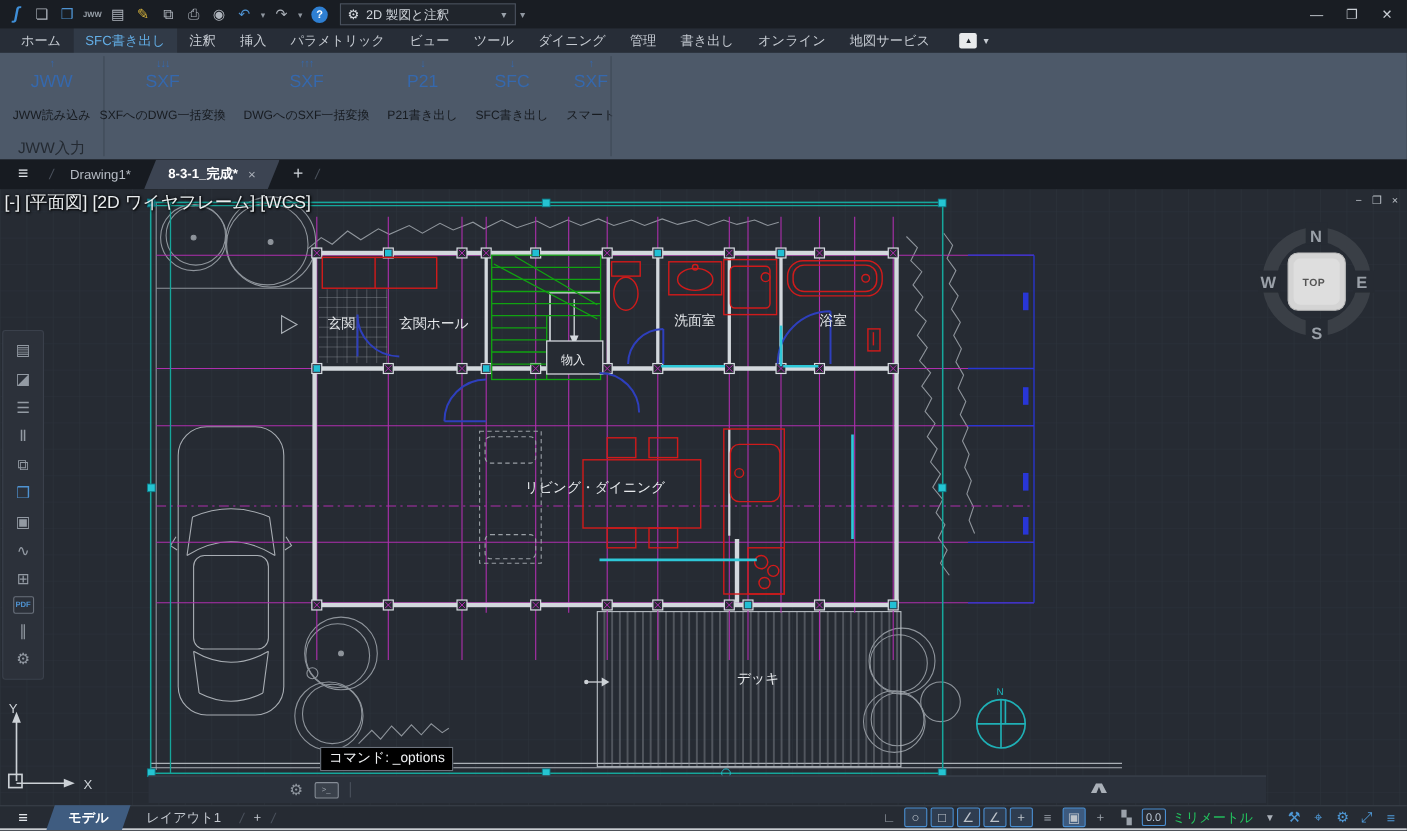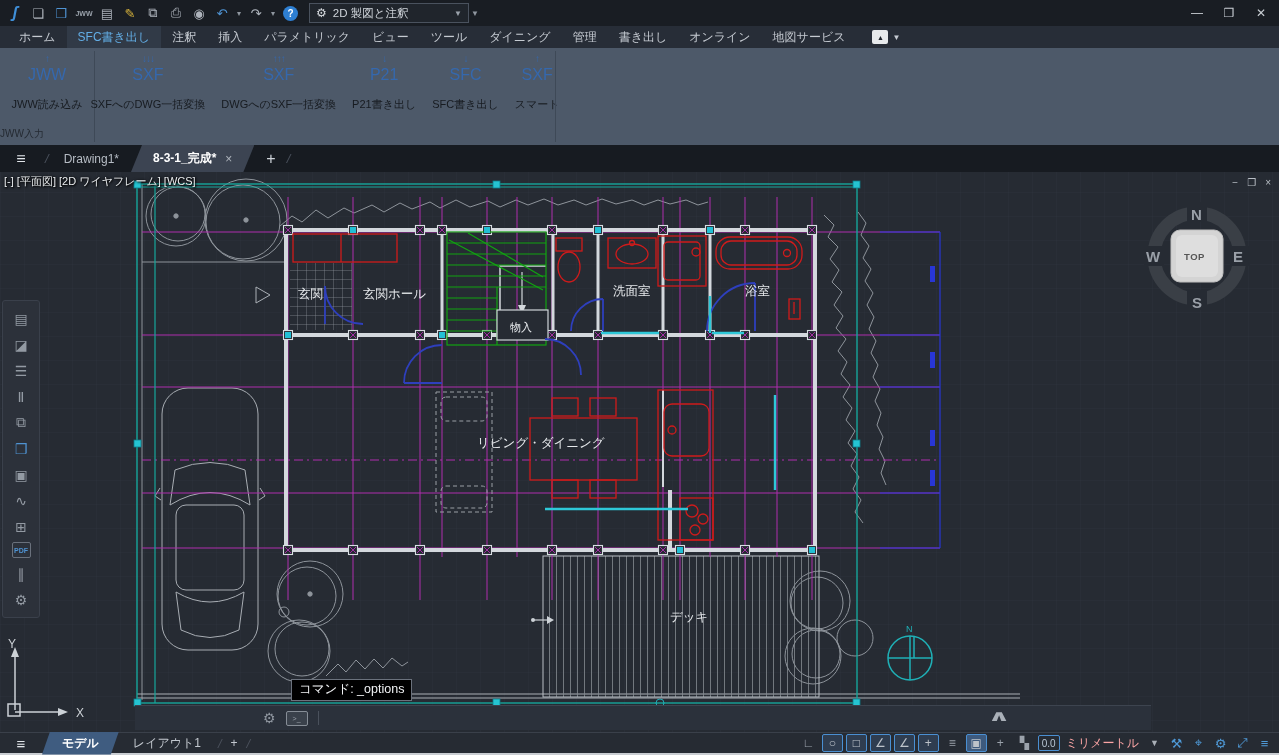--- a/index.html
+++ b/index.html
@@ -31,34 +31,34 @@
   .cbox{width:16px;height:14px;background:#e8eaec;color:#20252c;font-size:7px;display:flex;align-items:center;justify-content:center;border-radius:2px}
   .cdown{font-size:8px;color:#c6cbd2}
   
   .ribbon{position:absolute;top:48px;left:0;right:0;height:97px;background:#4d5969;display:flex}
   .rgroup{display:flex;flex-direction:column}
   .rbtns{flex:1;display:flex;align-items:flex-start;justify-content:center;padding-top:5px}
   .rbtn{display:flex;flex-direction:column;align-items:center;padding:0 8px}
   .rbtn .arrows{color:#3568ad;font-size:10px;height:13px;letter-spacing:-1px}
   .rbtn .big{color:#3568ad;font-size:16px;height:24px}
   .rbtn .lbl{color:#171b20;font-size:11px;margin-top:7px;white-space:nowrap}
-  .rglabel{height:20px;text-align:left;color:#242a32;font-size:10px;line-height:18px}
+  .rglabel{height:20px;text-align:center;color:#242a32;font-size:14px;line-height:18px}
   .rsep{width:1px;background:#3e4957;margin:3px 0}
   
   .doctabs{position:absolute;top:145px;left:0;right:0;height:27px;background:#171b21;display:flex;align-items:center;font-size:12px;color:#b6bcc4}
   .hamb{width:42px;font-size:16px;color:#e2e6ea;text-align:center}
   .slash{color:#4a515c;margin:0 3px;font-size:13px;font-style:italic}
   .dtab{padding:5px 12px;white-space:nowrap}
   .dtab.active{background:#3c4452;color:#fff;font-weight:bold;clip-path:polygon(11px 0,100% 0,calc(100% - 11px) 100%,0 100%);padding:5px 22px;display:flex;gap:9px;align-items:center}
   .dtab .x{color:#aeb4bc;font-weight:normal}
   .addtab{font-size:16px;color:#cfd4da;margin:0 8px 0 12px}
   
   .main{position:absolute;top:172px;left:0;width:1279px;height:560px}
   .main svg.canvas{position:absolute;top:0;left:0}
-  .vp-label{position:absolute;top:2px;left:4px;font-size:11px;color:#eaedef;text-shadow:1px 1px 2px #000,0 0 3px #000;white-space:nowrap}
+  .vp-label{position:absolute;top:2px;left:4px;font-size:16px;color:#eaedef;text-shadow:1px 1px 2px #000,0 0 3px #000;white-space:nowrap}
   .vp-winctl{position:absolute;top:5px;right:8px;color:#b9bfc6;font-size:10px;display:flex;gap:9px}
   .palette{position:absolute;left:2px;top:128px;width:38px;background:#2c313a;border:1px solid #3a404b;border-radius:3px;display:flex;flex-direction:column;align-items:center;padding:7px 0;gap:5px}
   .palette .icn{width:24px;height:21px;color:#939aa3;font-size:14px}
   .palette .icn.blue{color:#4f93d2}
   .palette .icn.pdf{font-size:7px;font-weight:bold;color:#4f93d2;border:1px solid #6a717c;border-radius:2px;width:19px;height:16px}
   .compass{position:absolute;left:1142px;top:26px;width:110px;height:114px}
   .dock{position:absolute;left:135px;top:533px;width:1016px;height:25px;background:#2b313b;border-top:1px solid #3d444f;display:flex;align-items:center;padding-left:128px;gap:10px}
   .dock .gear{color:#8f969f;font-size:14px}
   .dock .termicon{width:22px;height:15px;border:1px solid #868d96;border-radius:2px;color:#9aa1aa;font-size:7px;display:flex;align-items:center;justify-content:center;background:#3a414b}
   .dock .dsep{width:1px;height:14px;background:#4a515c}
@@ -68,21 +68,21 @@
   .modelbar{position:absolute;bottom:0;left:0;right:0;height:23px;background:#262b33;border-top:1px solid #3a404a;border-bottom:2px solid #c9cdd2;display:flex;align-items:center;font-size:12px;color:#c3c8cf}
   .modelbar .hamb{width:42px;font-size:15px}
   .mltab{padding:3px 14px;white-space:nowrap}
   .mltab.active{background:#3f5c80;color:#fff;font-weight:bold;clip-path:polygon(8px 0,100% 0,calc(100% - 8px) 100%,0 100%);padding:3px 20px}
   .statusicons{margin-left:auto;display:flex;align-items:center;gap:3px;padding-right:5px}
   .statusicons .icn{width:21px;height:18px;font-size:12px;color:#9ba2ab}
   .statusicons .icn.boxed{border:1px solid #4a8fd2;background:#2f3d50;color:#bdc3ca;border-radius:2px}
   .statusicons .icn.active{background:#3d5a7e}
   .statusicons .icn.blue{color:#4f9ad8;font-size:13px;width:19px}
   .units-badge{border:1px solid #4a8fd2;color:#b9c6d4;font-size:10px;padding:0 3px;height:16px;line-height:15px;border-radius:2px}
-  .units-label{color:#fca5a5;font-size:12px;margin:16px 3px;white-space:nowrap}
+  .units-label{color:#22c55e;font-size:12px;margin:16px 3px;white-space:nowrap}
   .scaret{color:#aab0b8;font-size:9px;margin:0 5px}
 </style>
 </head>
 <body>
 
 <div class="titlebar">
   <div class="qa">
       <span class="icn logo">ʃ</span>
       <span class="icn">❏</span>
       <span class="icn blue">❒</span>

